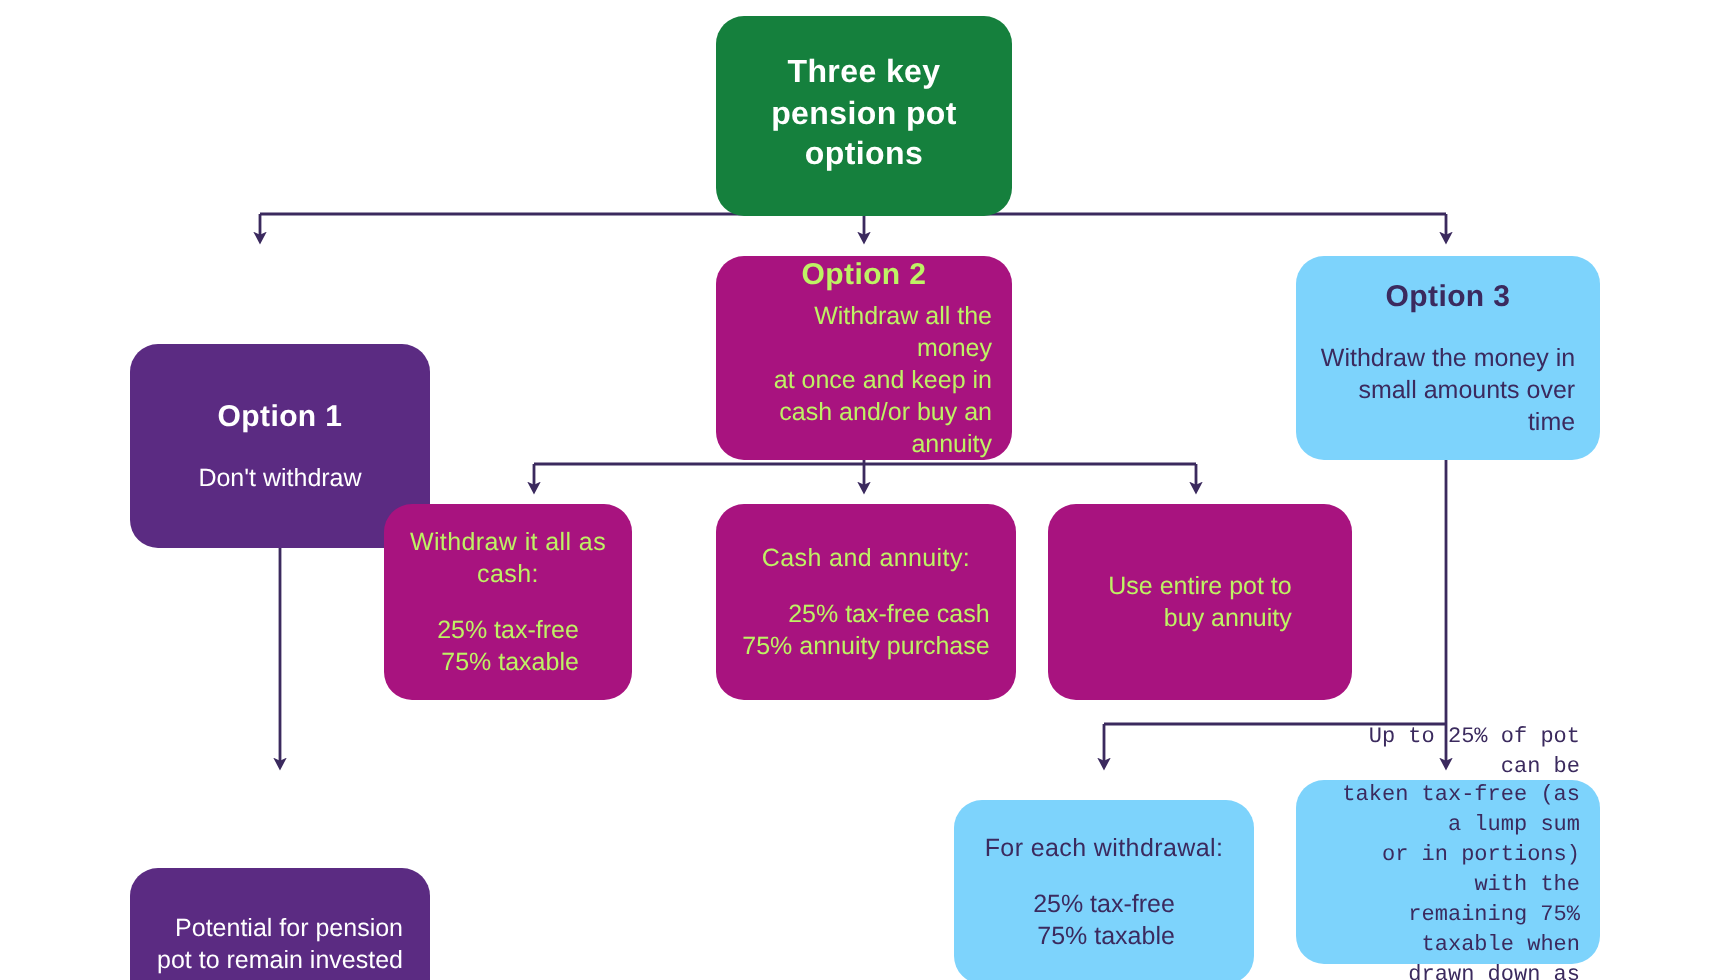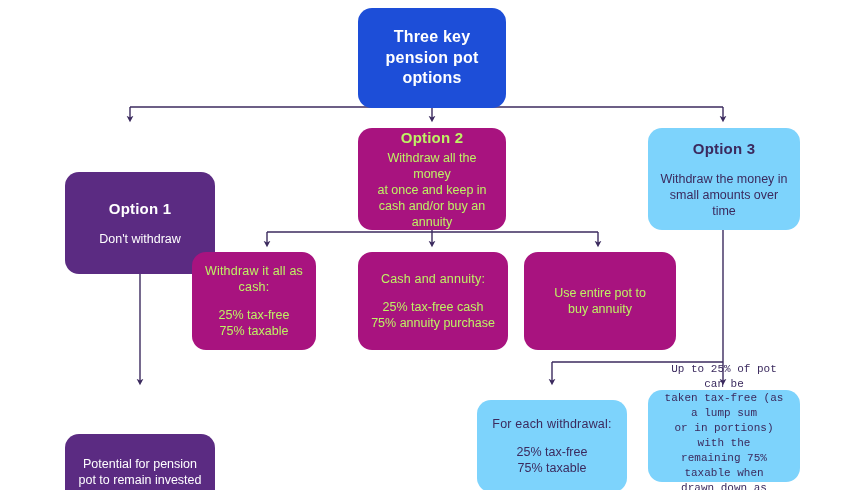--- a/index.html
+++ b/index.html
@@ -44,28 +44,29 @@
     font-size: 15px;
     margin-bottom: 2px;
     letter-spacing: 0.2px;
   }
   .node .title.big {
     font-size: 16px;
     margin-bottom: 0;
   }
   .node .body {
     font-size: 12.5px;
+    text-align: right;
   }
   .node .body.spaced {
     margin-top: 10px;
   }
   .node .line {
     display: block;
   }
-  .navy   { background: #1d4ed8; color: #ffffff; }
+  .navy   { background: #15803d; color: #ffffff; }
   .purple { background: #5b2b82; color: #ffffff; margin-top: 44px; }
   .magenta{ background: #a8137f; color: #bef264; }
   .cream  { background: #7dd3fc; color: #3b2a5e; }
 
   
   #root        { left: 358px; top: 8px;   width: 148px; height: 100px; }
   #option-1    { left: 65px;  top: 128px; width: 150px; height: 102px; }
   #option-2    { left: 358px; top: 128px; width: 148px; height: 102px; }
   #option-3    { left: 648px; top: 128px; width: 152px; height: 102px; }
   #opt2-cash   { left: 192px; top: 252px; width: 124px; height: 98px; }

